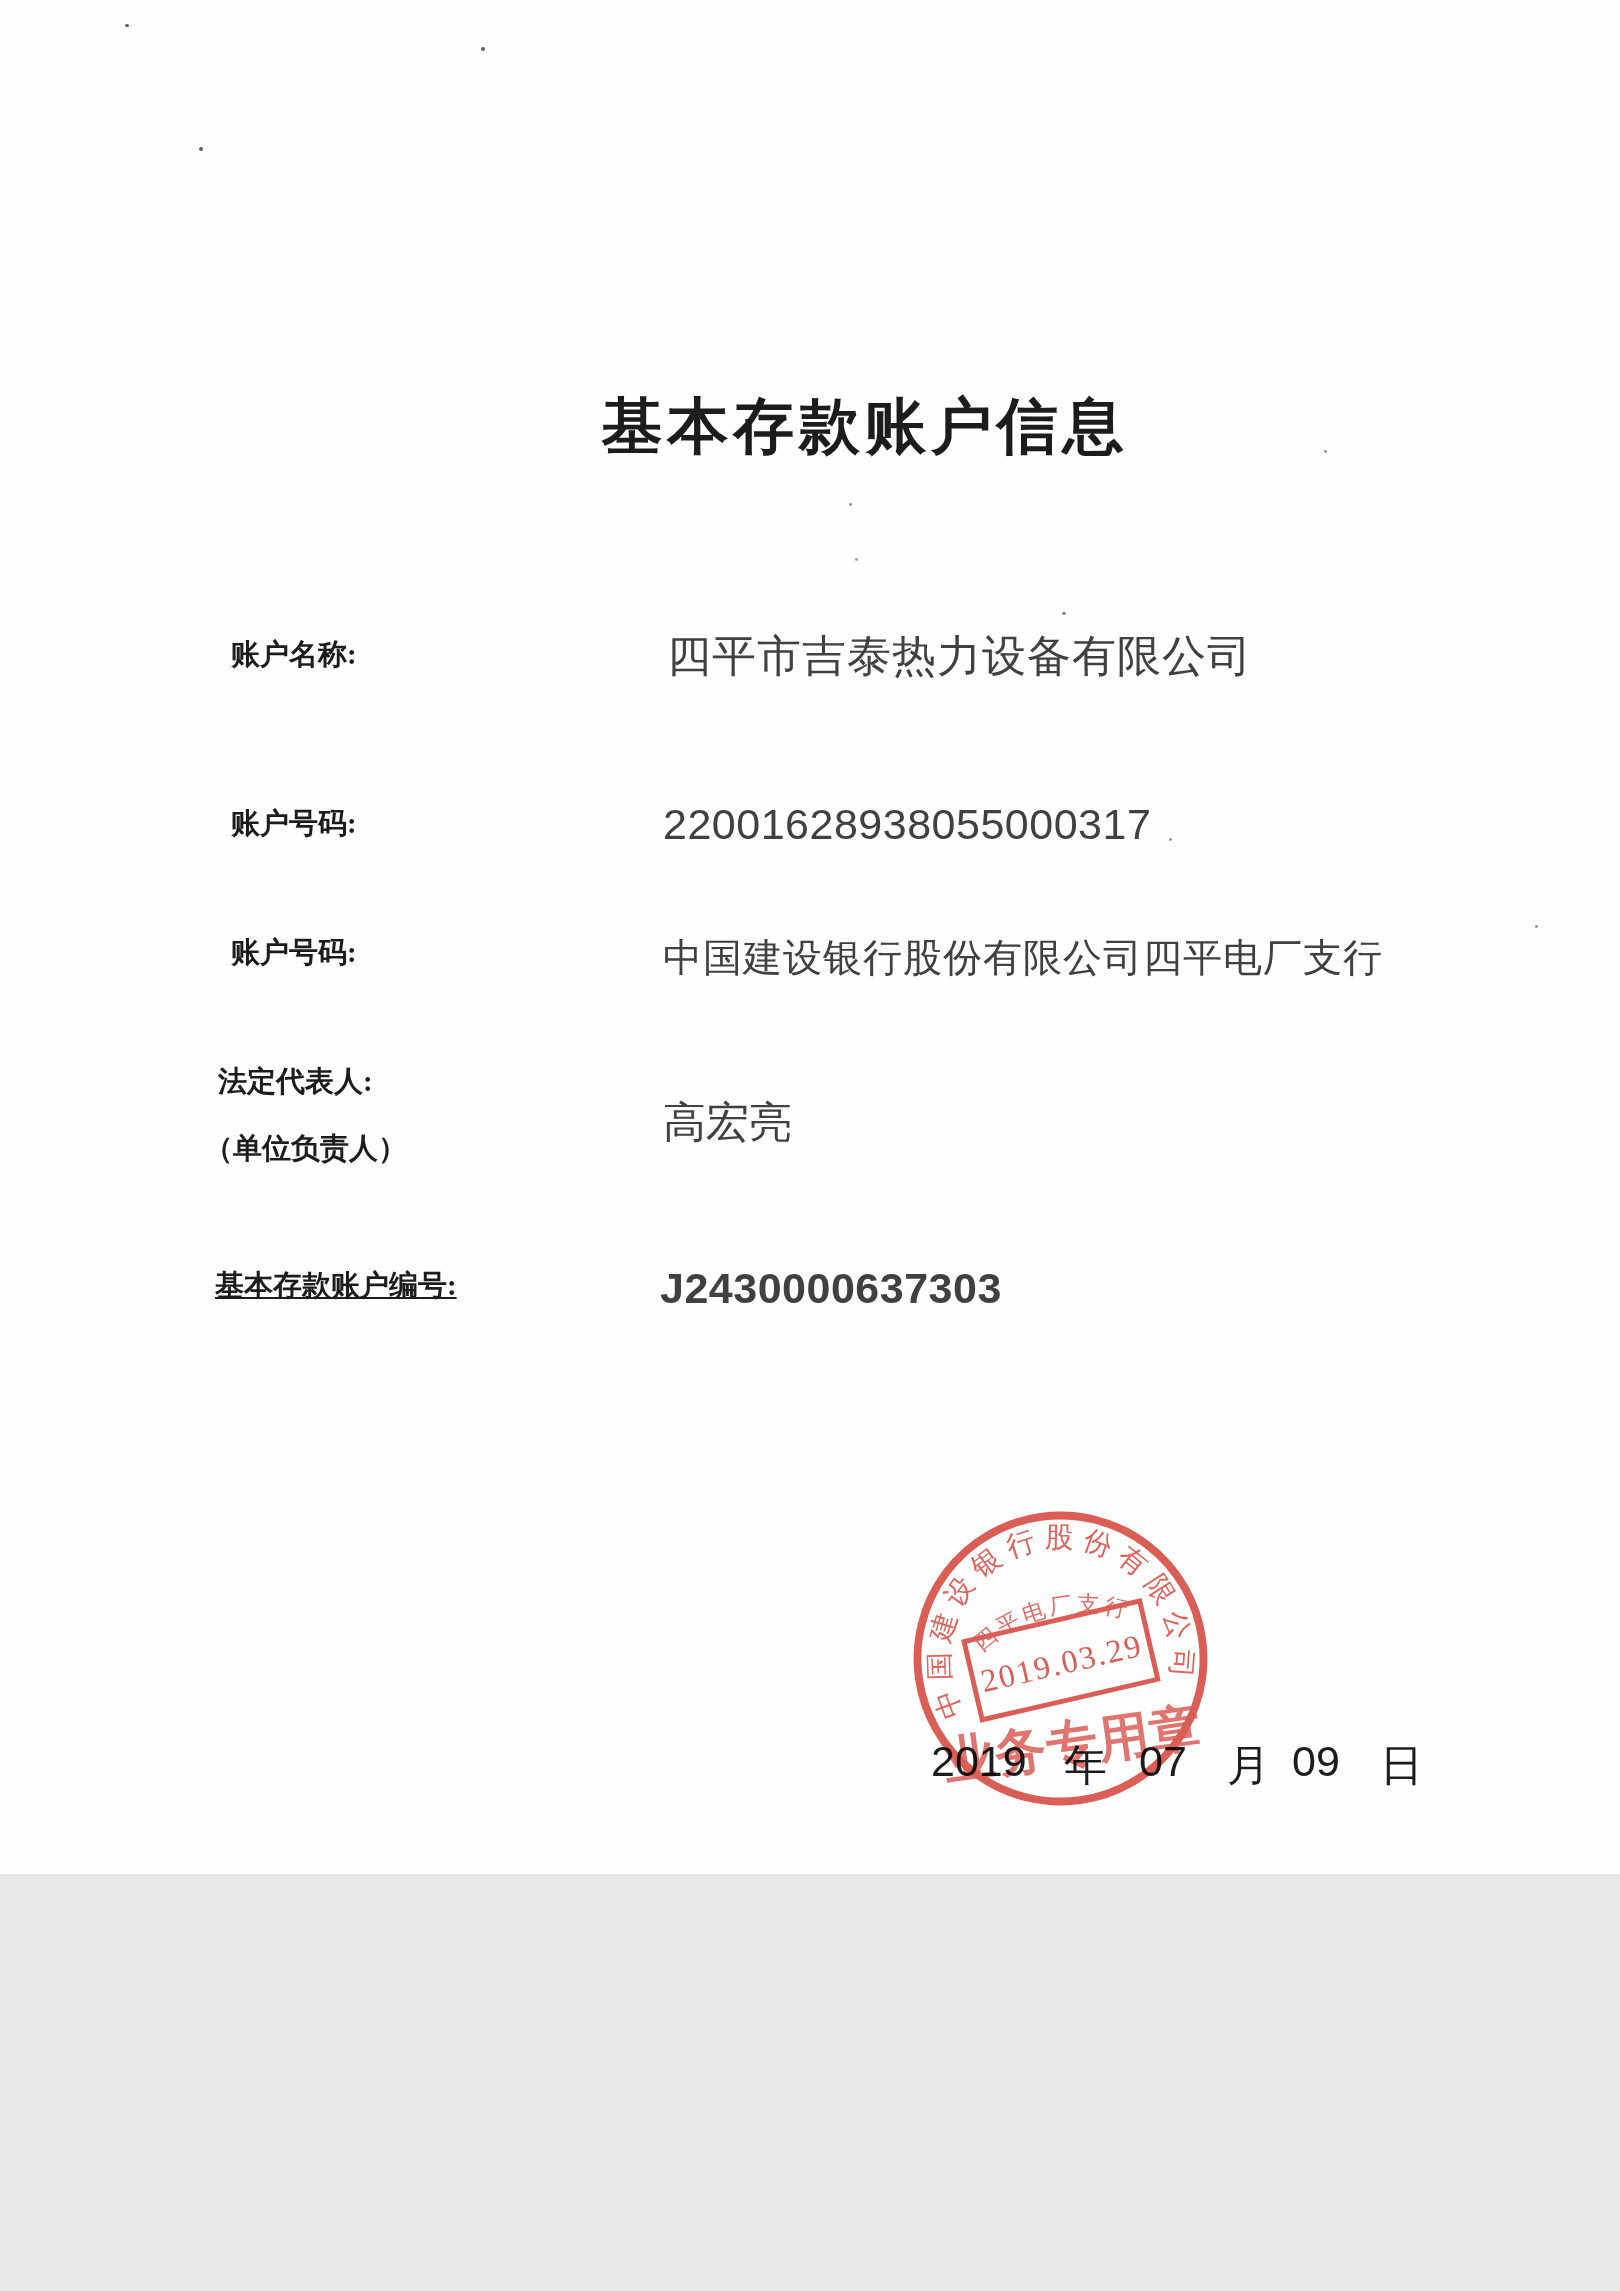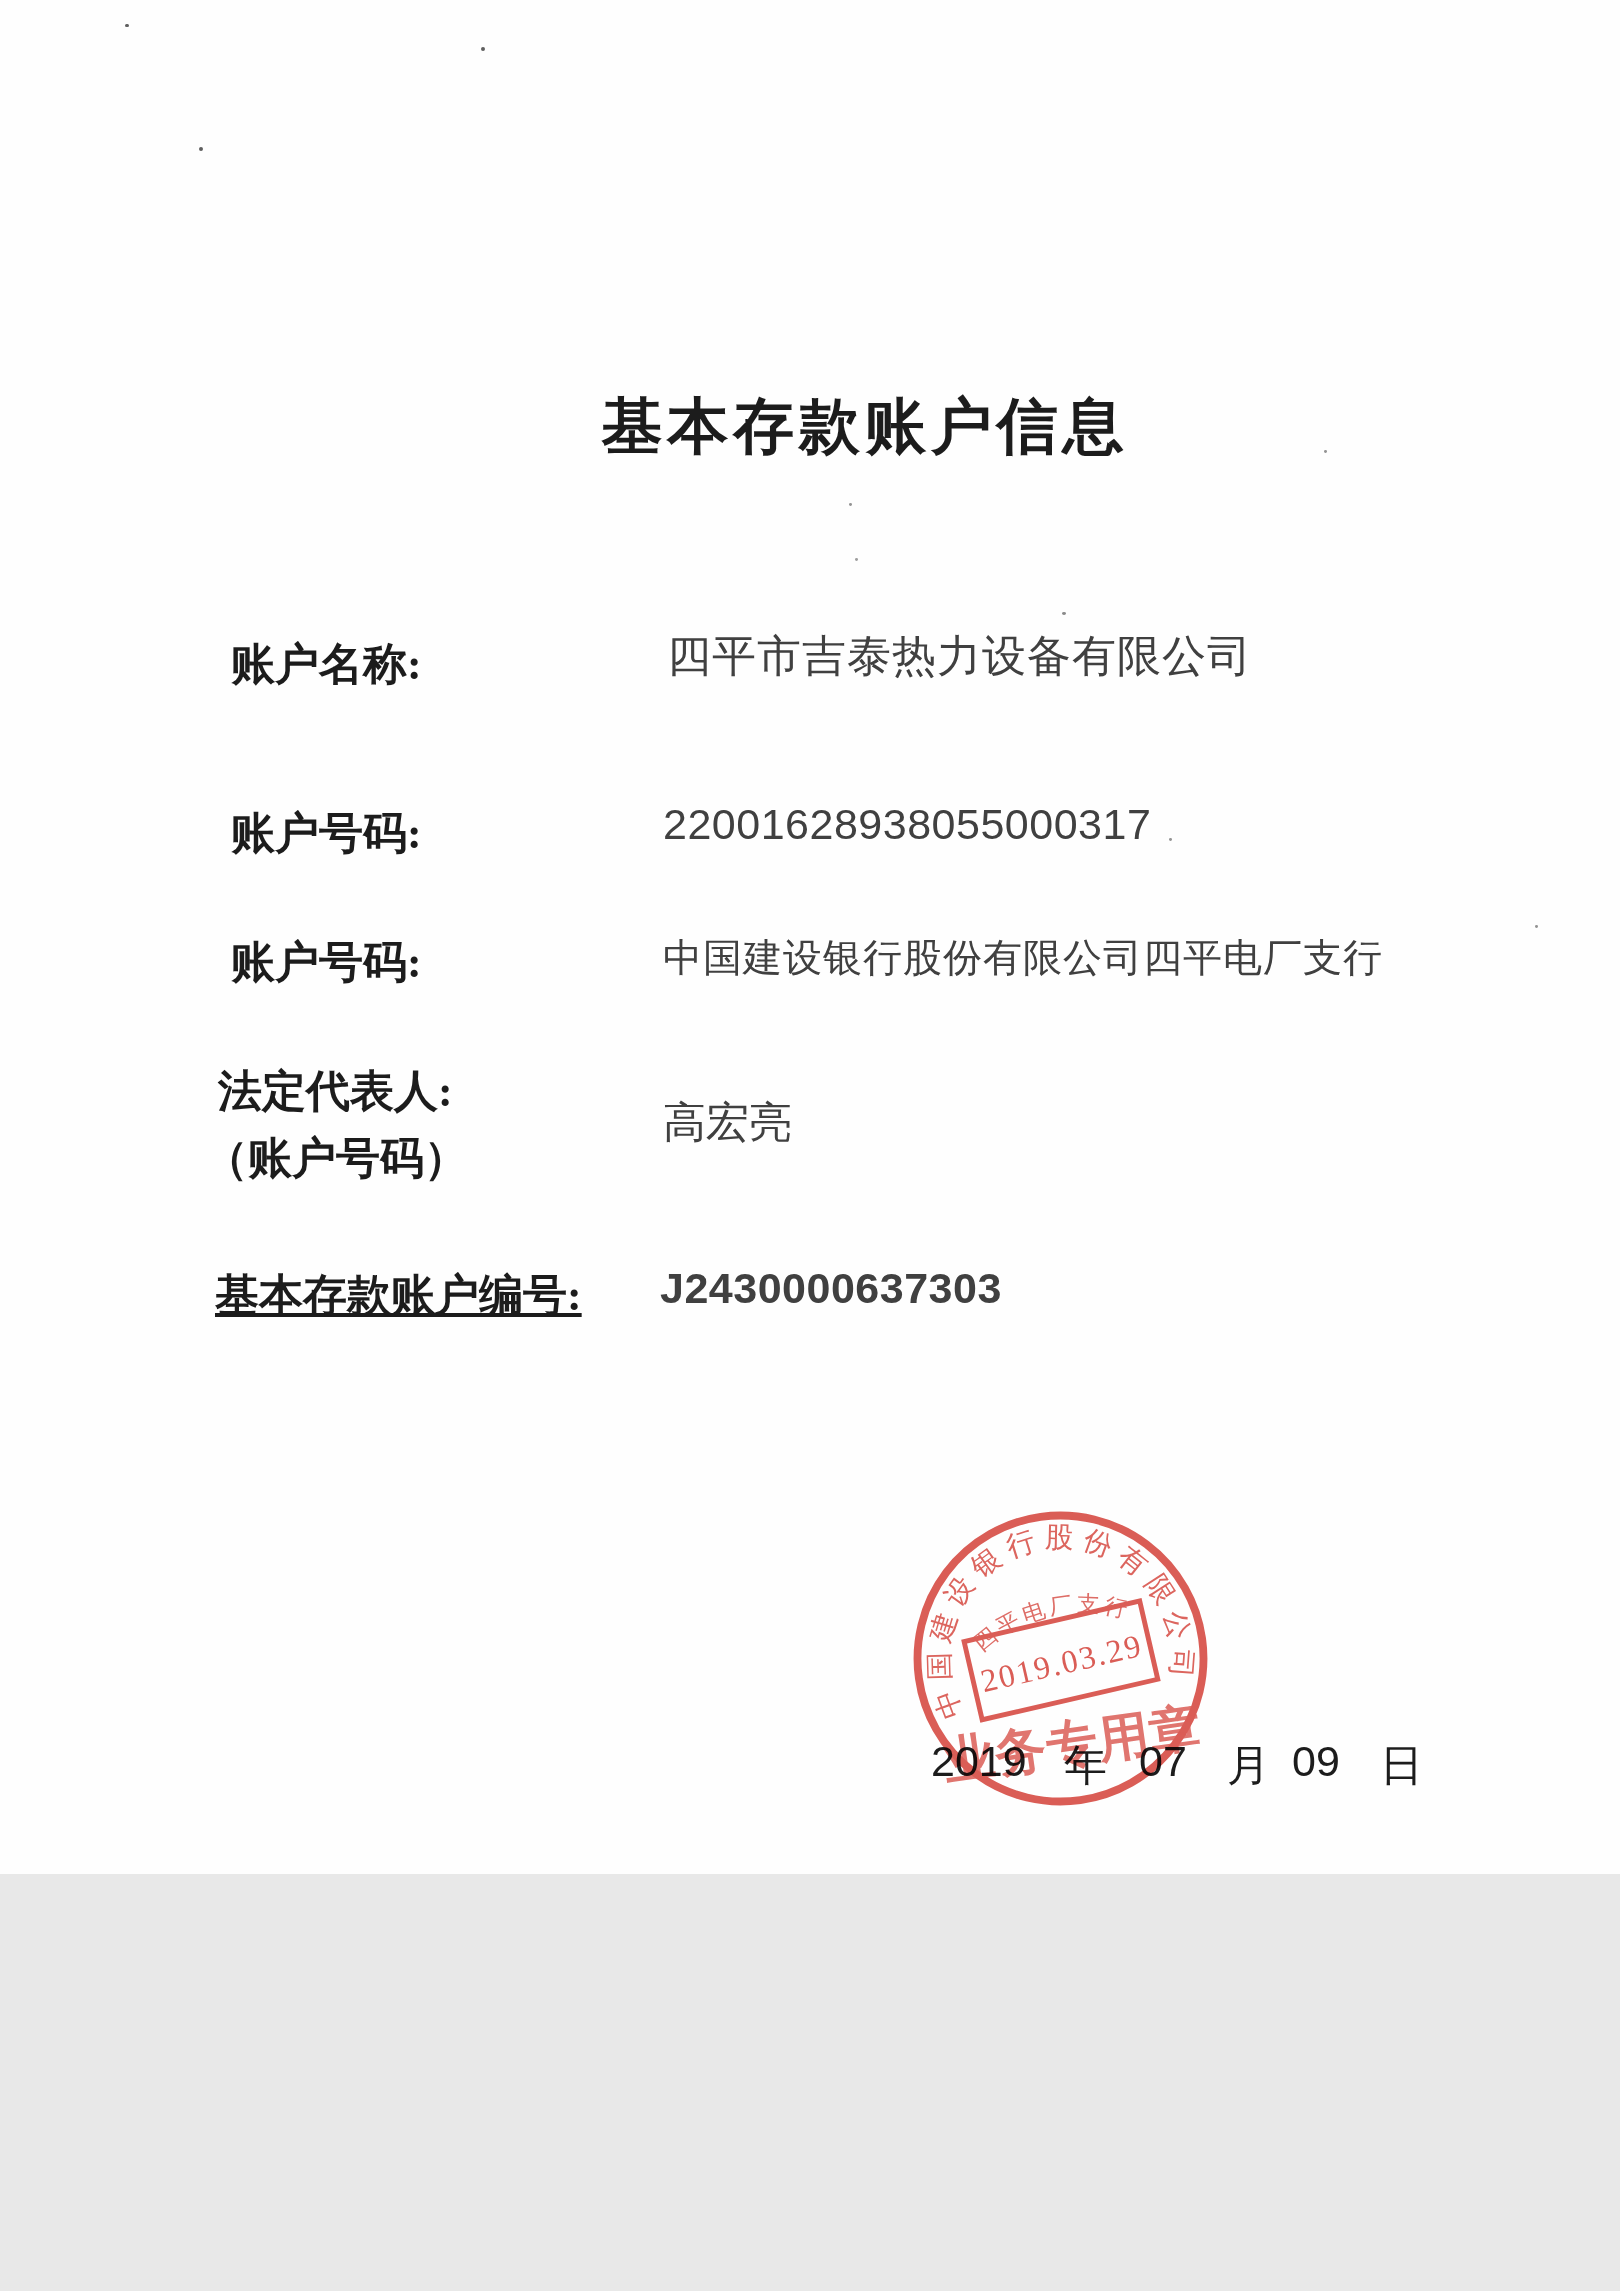--- a/index.html
+++ b/index.html
@@ -13,21 +13,21 @@
   }
   .title{
     position:absolute;top:386px;left:865px;
     transform:translateX(-50%);
     font-size:61px;font-weight:700;letter-spacing:4.9px;
     white-space:nowrap;
     font-family:"Liberation Serif", serif;
   }
   .label{
     position:absolute;
-    font-size:44px;font-weight:700;
+    font-size:29px;font-weight:700;
     font-family:"Liberation Serif", serif;
     white-space:nowrap;
   }
   .value{
     position:absolute;
     font-family:"Liberation Sans", sans-serif;
     white-space:nowrap;
     color:#404040;
   }
   .lbl1{left:231px;top:635px;}
@@ -102,21 +102,21 @@
     <span class="value val2">22001628938055000317</span>
   </div>
 
   <div>
     <span class="label lbl3">账户号码:</span>
     <span class="value val3">中国建设银行股份有限公司四平电厂支行</span>
   </div>
 
   <div>
     <span class="label lbl4a">法定代表人:</span>
-    <span class="label lbl4b">（账户号码）</span>
+    <span class="label lbl4b">（单位负责人）</span>
     <span class="value val4">高宏亮</span>
   </div>
 
   <div>
     <span class="label lbl5">基本存款账户编号:</span>
     <span class="value val5">J2430000637303</span>
   </div>
 
   <div>
     <span class="date-part dp-year">2019</span>

